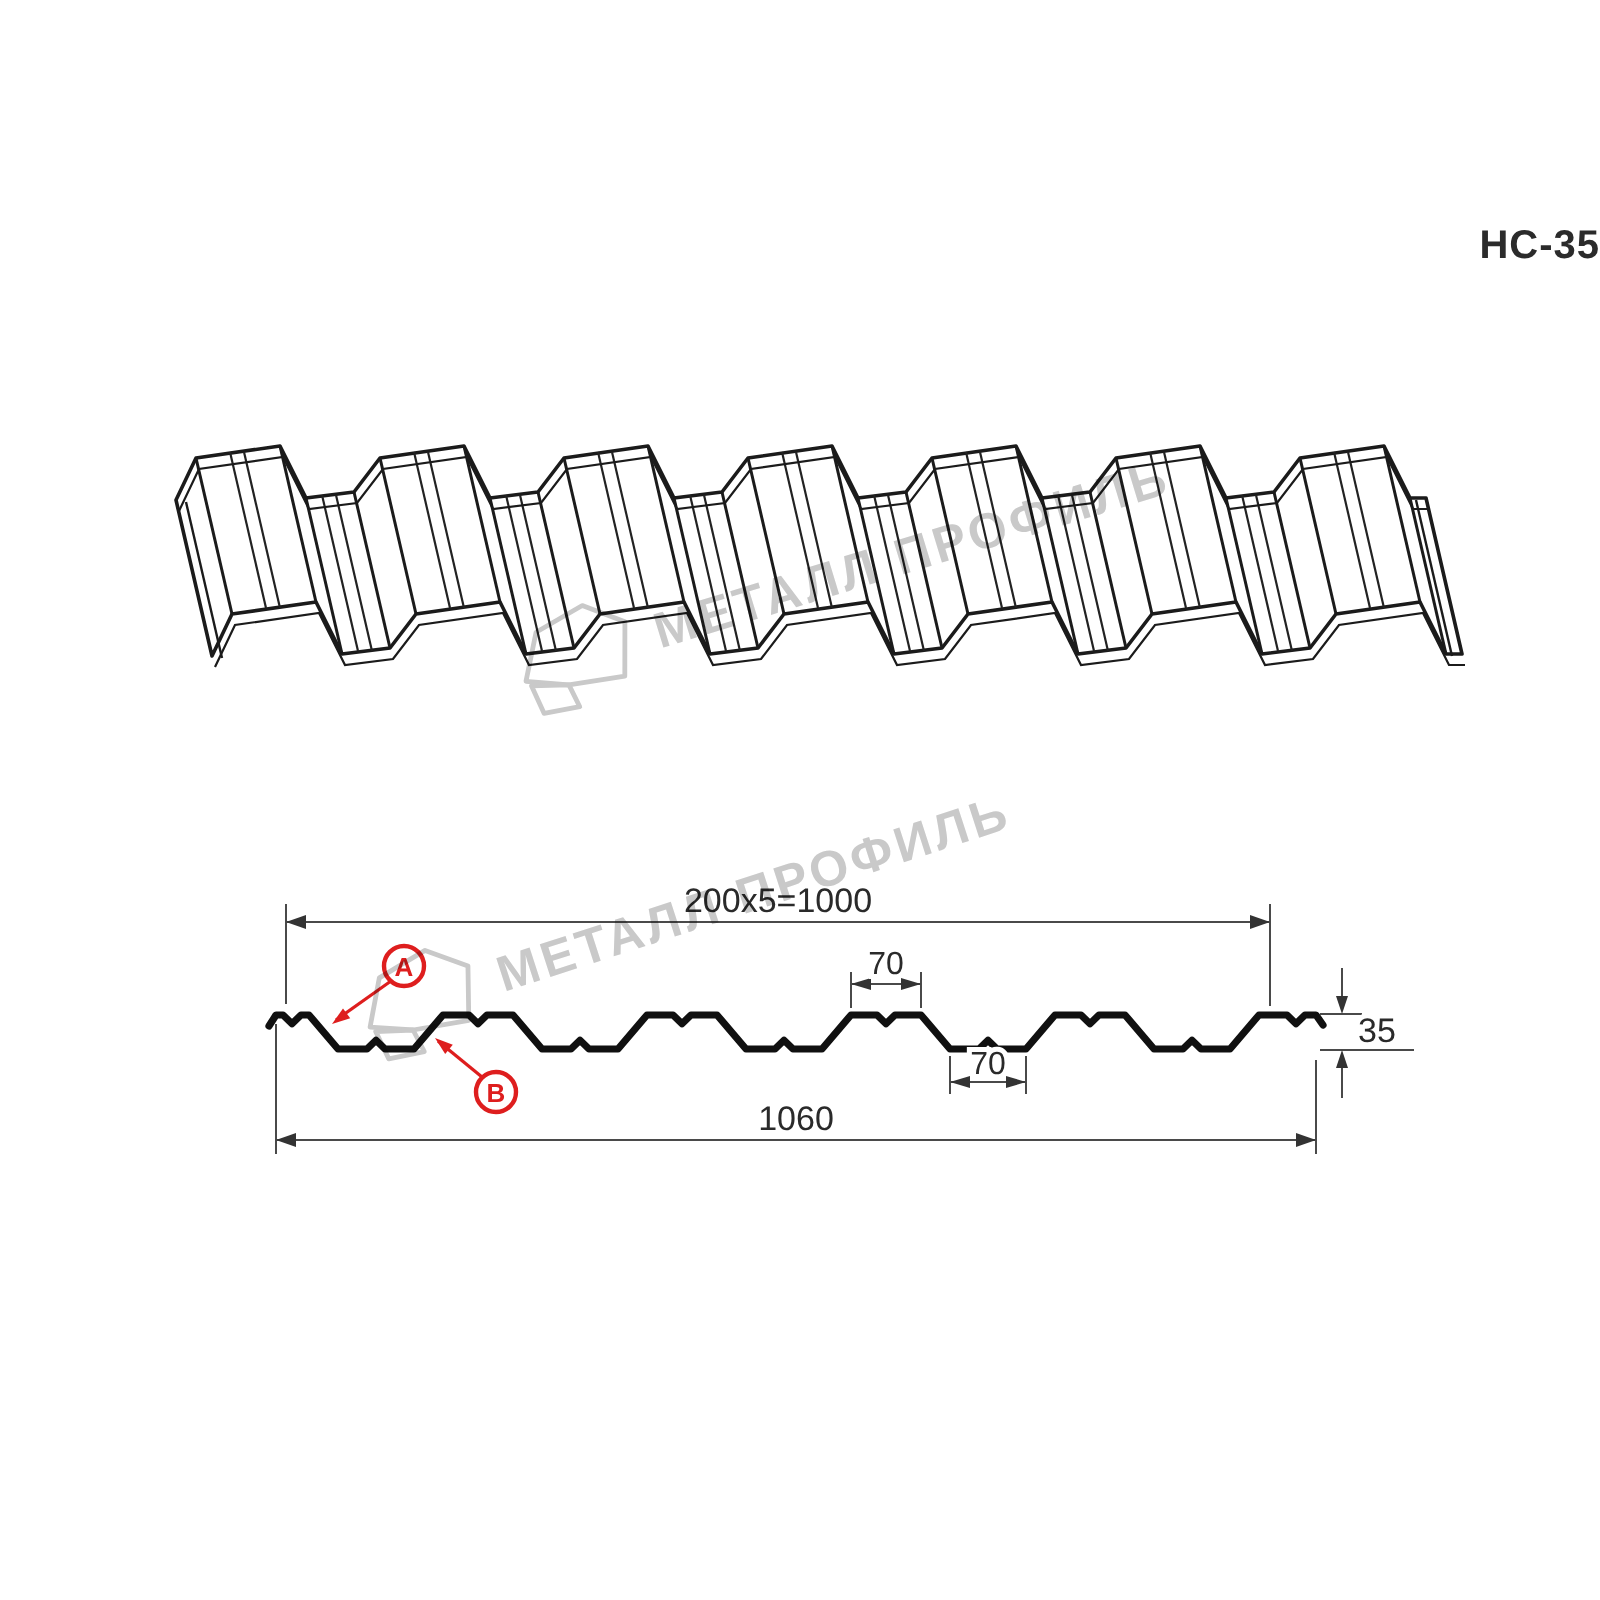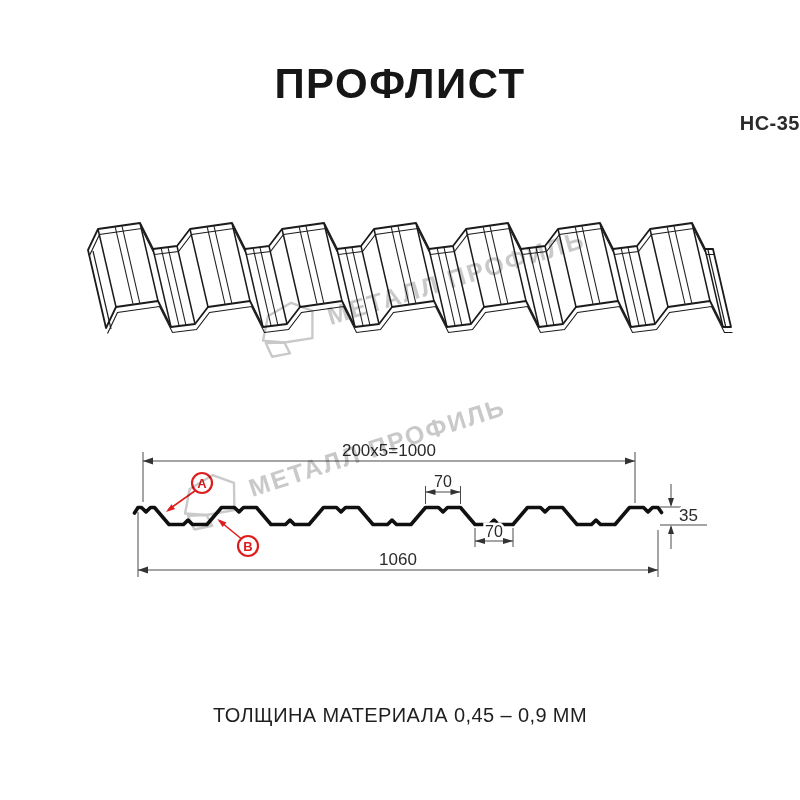--- a/index.html
+++ b/index.html
@@ -19,21 +19,20 @@
   .wm-text{font-size:25px;font-weight:bold;letter-spacing:2px;color:#c9c9c9;white-space:nowrap;}
   .wm-logo{width:64px;height:52px;flex:0 0 auto;}
   text{font-family:"Liberation Sans",sans-serif;}
   .dimtxt{fill:#2a2a2a;paint-order:stroke;stroke:#ffffff;stroke-width:5px;}
 </style>
 </head>
 <body>
 
 <div class="page">
 
-  <div class="title">ПРОФЛИСТ</div>
   <div class="subtitle">НС-35</div>
 
   <svg id="art" width="800" height="800" viewBox="0 0 800 800">
 
     <g id="sheet3d">
         <path d="M88 250 L98 229 L140 223 L153 249 L177 246 L190 229 L232 223 L245 249 L269 246 L282 229 L324 223 L337 249 L361 246 L374 229 L416 223 L429 249 L453 246 L466 229 L508 223 L521 249 L545 246 L558 229 L600 223 L613 249 L637 246 L650 229 L692 223 L705 249 L713 249 L731 327 L723 327 L710 301 L668 307 L655 324 L631 327 L618 301 L576 307 L563 324 L539 327 L526 301 L484 307 L471 324 L447 327 L434 301 L392 307 L379 324 L355 327 L342 301 L300 307 L287 324 L263 327 L250 301 L208 307 L195 324 L171 327 L158 301 L116 307 L106 328 Z" fill="#ffffff" stroke="#1b1b1b" stroke-width="1.8" stroke-linejoin="round"></path>
         <line x1="98" y1="229" x2="116" y2="307" stroke="#1b1b1b" stroke-width="1.5"></line>
         <line x1="140" y1="223" x2="158" y2="301" stroke="#1b1b1b" stroke-width="1.5"></line>
         <line x1="153" y1="249" x2="171" y2="327" stroke="#1b1b1b" stroke-width="1.5"></line>
         <line x1="177" y1="246" x2="195" y2="324" stroke="#1b1b1b" stroke-width="1.5"></line>
@@ -161,14 +160,13 @@
   </div>
 
   <div class="wm wm2">
     <svg class="wm-logo" viewBox="0 0 64 52" fill="none" stroke="#c9c9c9" stroke-width="2.4" stroke-linejoin="round">
       <path d="M4 30 L16 8 L42 2 L60 16 L52 42 L24 38 Z"></path>
       <path d="M24 38 L26 50 L8 48 L6 33 Z"></path>
     </svg>
     <span class="wm-text">МЕТАЛЛ ПРОФИЛЬ</span>
   </div>
 
-  <div class="footer">ТОЛЩИНА МАТЕРИАЛА 0,45 – 0,9 ММ</div>
 </div>
 
 </body></html>

